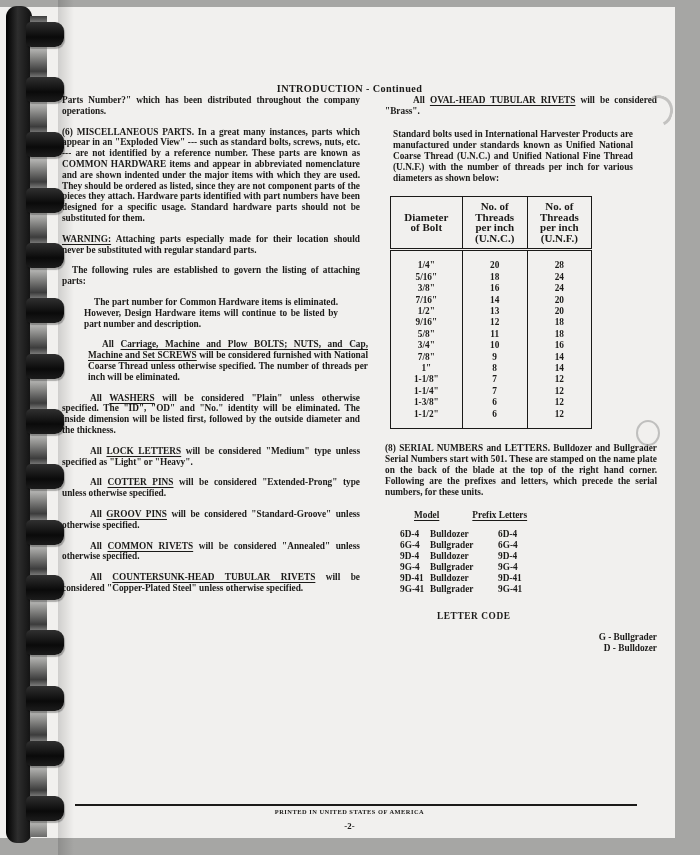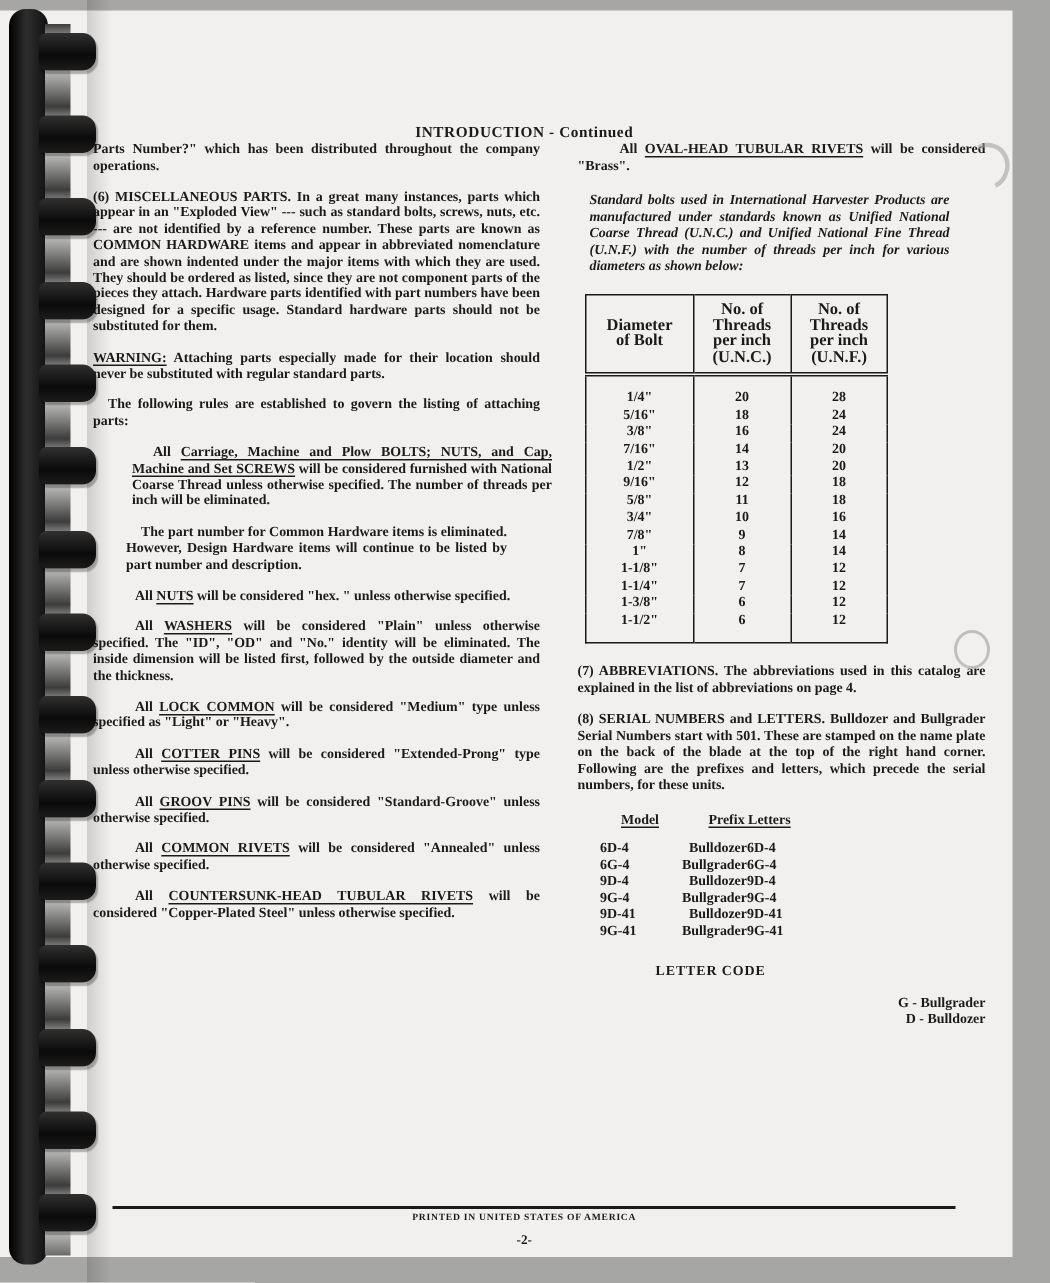--- a/index.html
+++ b/index.html
@@ -60,42 +60,42 @@
   .col-left  { width:298px; }
   .col-right { width:272px; line-height:11px; }
   .para { text-align:justify; margin:0 0 10px 0; }
   .ind  { text-indent:28px; }
   .ind-sm { text-indent:10px; }
   .blk-commonhw { margin-left:22px; margin-right:22px; text-indent:10px; }
   .blk-carriage { margin-left:26px; margin-right:-8px; text-indent:14px; }
   .ul { text-decoration:underline; text-underline-offset:1.5px; }
   .prewrap { white-space:pre-line; }
   
-  .blk-stdbolts { margin-left:8px; width:240px;font-style:italic; }
+  .blk-stdbolts { margin-left:8px; width:240px; }
   table.thread {
     border-collapse:collapse; width:202px; margin:0 0 14px 5px;
     border:1.6px solid #1b1a18;
   }
   .thread th, .thread td { font-weight:bold; font-family:inherit; }
   .thread th {
     font-size:11px; line-height:10.6px; text-align:center; vertical-align:middle;
     border-bottom:3px double #1b1a18; padding:4px 2px 5px;
   }
   .thread th + th, .thread td + td { border-left:1.4px solid #1b1a18; }
   .thread td { font-size:9.3px; line-height:11.4px; text-align:center; padding:0 2px; }
   .thread tbody tr:first-child td { padding-top:9px; }
   .thread tbody tr:last-child td { padding-bottom:8px; }
   
   .model-table { margin-left:15px; width:205px; }
   .model-head { display:flex; margin-bottom:8px; }
   .model-head .h-model { margin-left:14px; text-decoration:underline; text-underline-offset:1.5px; }
   .model-head .h-prefix { margin-left:33px; text-decoration:underline; text-underline-offset:1.5px; }
   .model-row { display:flex; line-height:11px; }
   .mt-code { width:30px; }
-  .mt-name { width:68px;text-align:right; }
+  .mt-name { width:68px; }
   .letter-code-title { margin:16px 0 10px 52px; letter-spacing:.6px; }
   .letter-code-line { margin-left:40px; line-height:11px;text-align:right; }
   
   .footer-rule {
     position:absolute; left:75px; top:797px; width:562px; height:2px; background:#1b1a18;
   }
   .footer-printed {
     position:absolute; left:62px; top:801px; width:575px; text-align:center;
     font-size:6.4px; font-weight:bold; letter-spacing:.5px;
   }
@@ -111,25 +111,24 @@
 
   <div class="title">INTRODUCTION - Continued</div>
 
   <div class="columns">
 
     <div class="col-left">
       <p class="para">Parts Number?" which has been distributed throughout the company operations.</p>
       <p class="para">(6) MISCELLANEOUS PARTS.  In a great many instances, parts which appear in an "Exploded View" --- such as standard bolts, screws, nuts, etc. --- are not identified by a reference number. These parts are known as COMMON HARDWARE items and appear in abbreviated nomenclature and are shown indented under the major items with which they are used. They should be ordered as listed, since they are not component parts of the pieces they attach. Hardware parts identified with part numbers have been designed for a specific usage. Standard hardware parts should not be substituted for them.</p>
       <p class="para"><span class="ul">WARNING:</span><span> Attaching parts especially made for their location should never be substituted with regular standard parts.</span></p>
       <p class="para ind-sm">The following rules are established to govern the listing of attaching parts:</p>
+      <p class="para blk-commonhw">The part number for Common Hardware items is eliminated.  However, Design Hardware items will continue to be listed by part number and description.</p>
       <p class="para blk-carriage"><span>All </span><span class="ul">Carriage, Machine and Plow BOLTS; NUTS, and Cap, Machine and Set SCREWS</span><span> will be considered furnished with National Coarse Thread unless otherwise specified. The number of threads per inch will be eliminated.</span></p>
-      <p class="para blk-commonhw">The part number for Common Hardware items is eliminated.  However, Design Hardware items will continue to be listed by part number and description.</p>
-      <p class="para ind"><span>All </span><span class="ul">NUTS</span><span> will be considered "hex. " unless otherwise specified.</span></p>
       <p class="para ind"><span>All </span><span class="ul">WASHERS</span><span> will be considered "Plain" unless otherwise specified. The "ID", "OD" and "No." identity will be eliminated. The inside dimension will be listed first, followed by the outside diameter and the thickness.</span></p>
-      <p class="para ind"><span>All </span><span class="ul">LOCK COMMON</span><span> will be considered "Medium" type unless specified as "Light" or "Heavy".</span></p>
+      <p class="para ind"><span>All </span><span class="ul">LOCK LETTERS</span><span> will be considered "Medium" type unless specified as "Light" or "Heavy".</span></p>
       <p class="para ind"><span>All </span><span class="ul">COTTER PINS</span><span> will be considered "Extended-Prong" type unless otherwise specified.</span></p>
       <p class="para ind"><span>All </span><span class="ul">GROOV PINS</span><span> will be considered "Standard-Groove" unless otherwise specified.</span></p>
       <p class="para ind"><span>All </span><span class="ul">COMMON RIVETS</span><span> will be considered "Annealed" unless otherwise specified.</span></p>
       <p class="para ind"><span>All </span><span class="ul">COUNTERSUNK-HEAD TUBULAR RIVETS</span><span> will be considered "Copper-Plated Steel" unless otherwise specified.</span></p>
     </div>
 
     <div class="col-right">
       <p class="para ind" style="margin-bottom:12px"><span>All </span><span class="ul">OVAL-HEAD TUBULAR RIVETS</span><span> will be considered "Brass".</span></p>
 
       <p class="para blk-stdbolts" style="margin-bottom:12px">Standard bolts used in International Harvester Products are manufactured under standards known as Unified National Coarse Thread (U.N.C.) and Unified National Fine Thread (U.N.F.) with the number of threads per inch for various diameters as shown below:</p>
@@ -216,21 +215,20 @@
               <td>12</td>
             </tr>
             <tr>
               <td>1-1/2"</td>
               <td>6</td>
               <td>12</td>
             </tr>
           </tbody>
       </table>
 
-      <p class="para">(7) ABBREVIATIONS.  The abbreviations used in this catalog are explained in the list of abbreviations on page 4.</p>
       <p class="para" style="margin-bottom:12px">(8) SERIAL NUMBERS and LETTERS.  Bulldozer and Bullgrader Serial Numbers start with 501. These are stamped on the name plate on the back of the blade at the top of the right hand corner. Following are the prefixes and letters, which precede the serial numbers, for these units.</p>
 
       <div class="model-table">
         <div class="model-head">
           <span class="h-model">Model</span>
           <span class="h-prefix">Prefix Letters</span>
         </div>
         <div class="model-row">
             <span class="mt-code">6D-4</span>
             <span class="mt-name">Bulldozer</span>

